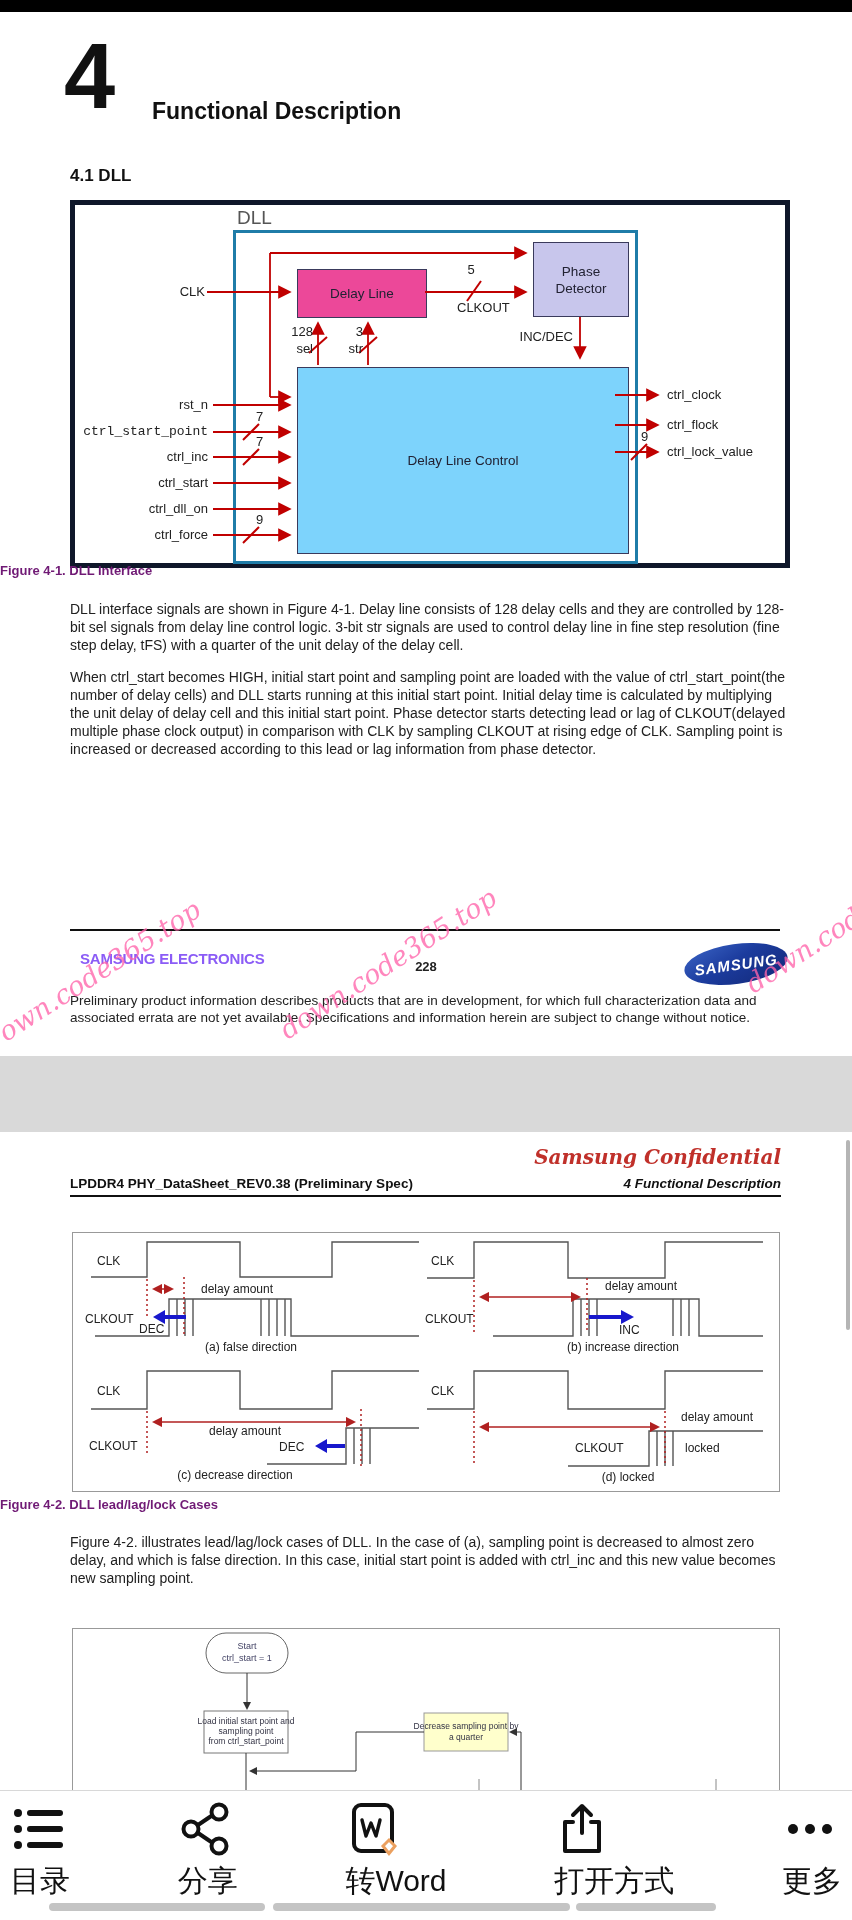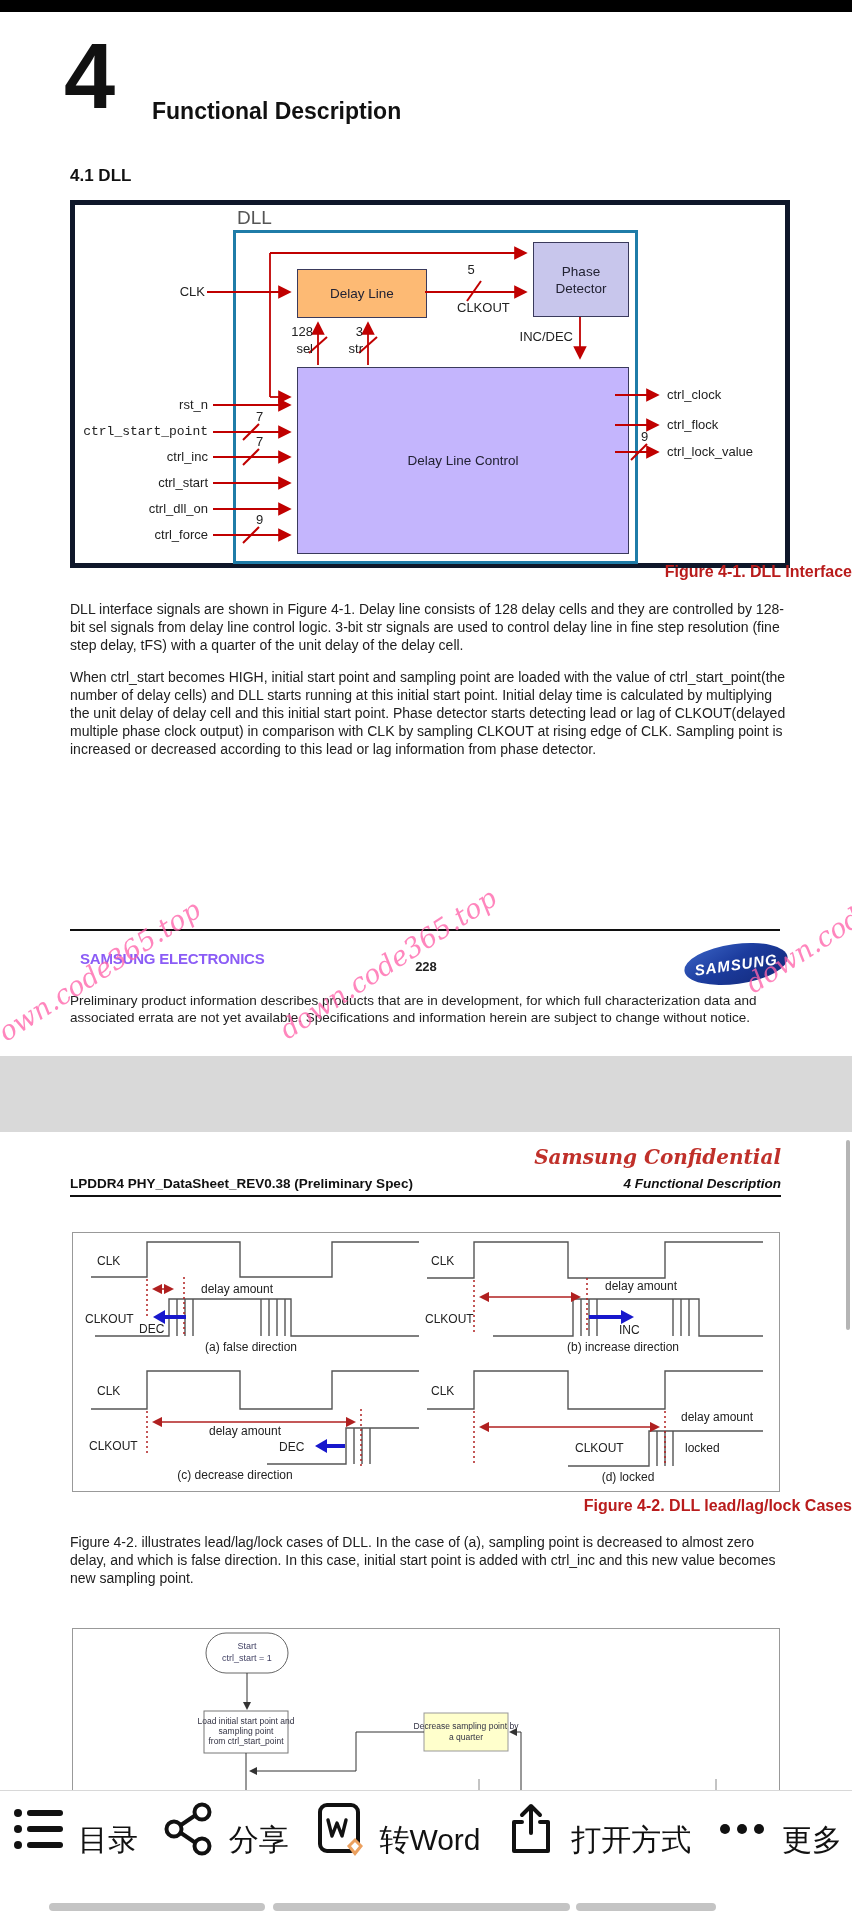--- a/index.html
+++ b/index.html
@@ -11,21 +11,21 @@
   .chapter-num{left:64px;top:30px;font-size:92px;font-weight:bold;color:#111;line-height:1;}
   .chapter-title{left:152px;top:98px;font-size:23px;font-weight:bold;color:#111;}
   .section-title{left:70px;top:166px;font-size:17px;font-weight:bold;color:#111;}
   .fig1{left:70px;top:200px;width:710px;height:358px;border:5px solid #0f172a;}
   .fig1 .inner{position:absolute;left:158px;top:25px;width:399px;height:328px;border:3px solid #1f7ca8;}
   .fig1 .blk{position:absolute;border:1px solid #3a3a5c;display:flex;align-items:center;justify-content:center;
              text-align:center;font-size:13.5px;color:#223;}
   .fig1 .lbl{position:absolute;font-size:13px;color:#222;}
   .fig1 .rlbl{text-align:right;}
   .dll-lbl{left:162px;top:2px;font-size:19px;color:#555;}
-  .caption{font-size:16px;font-weight:bold;color:#b91c1c;text-align:right;left:0;width:852px;}
+  .caption{font-size:13px;font-weight:bold;color:#701a75;text-align:left;left:0;width:852px;}
   .para{left:70px;width:724px;font-size:14px;line-height:18px;color:#202020;}
   .foot-rule{left:70px;top:929px;width:710px;height:2px;background:#101010;}
   .foot-co{left:80px;top:950px;font-size:15px;font-weight:bold;color:#8b5cf6;letter-spacing:-0.2px;}
   .foot-page{left:0;top:959px;width:852px;text-align:center;font-size:13px;font-weight:bold;color:#222;}
   .logo{left:684px;top:944px;width:104px;height:40px;border-radius:50%;
         background:linear-gradient(155deg,#3a63c4 0%,#1c3c9e 45%,#122878 100%);
         transform:rotate(-8deg);display:flex;align-items:center;justify-content:center;}
   .logo span{color:#fff;font-size:15px;font-weight:bold;font-style:italic;letter-spacing:1px;}
   .disclaimer{left:70px;top:992px;width:724px;font-size:13.5px;line-height:17px;color:#222;}
   .wm{position:absolute;font-family:"DejaVu Serif",serif;font-style:italic;font-size:27px;
@@ -36,45 +36,45 @@
                 font-style:italic;font-weight:bold;font-size:20px;color:#c0302a;}
   .hdr-left{left:70px;top:1176px;font-size:13.5px;font-weight:bold;color:#111;}
   .hdr-right{left:400px;top:1176px;width:381px;text-align:right;font-size:13.5px;font-weight:bold;color:#111;font-style:italic;}
   .hdr-rule{left:70px;top:1195px;width:711px;height:2px;background:#101010;}
   .fig2{left:72px;top:1232px;width:706px;height:258px;border:1px solid #999;}
   .flow{left:72px;top:1628px;width:706px;height:162px;border:1px solid #999;border-bottom:none;}
   .scrollbar{left:846px;top:1140px;width:4px;height:190px;background:#b5b5b5;border-radius:2px;}
   
   .nav{left:0;top:1790px;width:852px;height:130px;background:#fff;border-top:1px solid #d8d8d8;
        display:flex;justify-content:space-between;align-items:flex-start;padding:10px 10px 0 10px;box-sizing:border-box;}
-  .nav-item{display:flex;flex-direction:row;align-items:flex-end;gap:12px;}
+  .nav-item{display:flex;flex-direction:column;align-items:flex-start;gap:0;}
   .nav-item .nlabel{font-size:30px;color:#111;}
   .gbar{height:8px;background:#c4c4c4;border-radius:4px;top:1903px;}
   svg text{font-family:"Liberation Sans",sans-serif;}
 </style>
 </head>
 <body>
 
 <div id="screen">
 
   <div class="abs statusbar"></div>
 
   <div class="abs chapter-num">4</div>
   <div class="abs chapter-title">Functional Description</div>
   <div class="abs section-title">4.1 DLL</div>
 
   <div class="abs fig1">
     <div class="abs dll-lbl">DLL</div>
     <div class="inner"></div>
-    <div class="blk" style="left:222px;top:64px;width:128px;height:47px;background:#fdba74;">Delay Line</div>
+    <div class="blk" style="left:222px;top:64px;width:128px;height:47px;background:#ec4899;">Delay Line</div>
     <div class="blk" style="left:458px;top:37px;width:94px;height:73px;background:#c8c6ec;line-height:17px;">
       <span><span>Phase</span><br>
       <span>Detector</span></span>
     </div>
-    <div class="blk" style="left:222px;top:162px;width:330px;height:185px;background:#c4b5fd;">Delay Line Control</div>
+    <div class="blk" style="left:222px;top:162px;width:330px;height:185px;background:#7dd3fc;">Delay Line Control</div>
 
     <svg class="abs" style="left:0;top:0;" width="710" height="358" viewBox="0 0 710 358">
       <defs>
         <marker id="ra" viewBox="0 0 10 10" refX="8" refY="5" markerWidth="7.5" markerHeight="7.5" orient="auto">
           <path d="M0,0L10,5L0,10z" fill="#c00000"></path>
         </marker>
       </defs>
       <g stroke="#c00000" stroke-width="1.8" fill="none">
         <path d="M132,87 H214" marker-end="url(#ra)"></path>
         <path d="M195,87 V48"></path>

